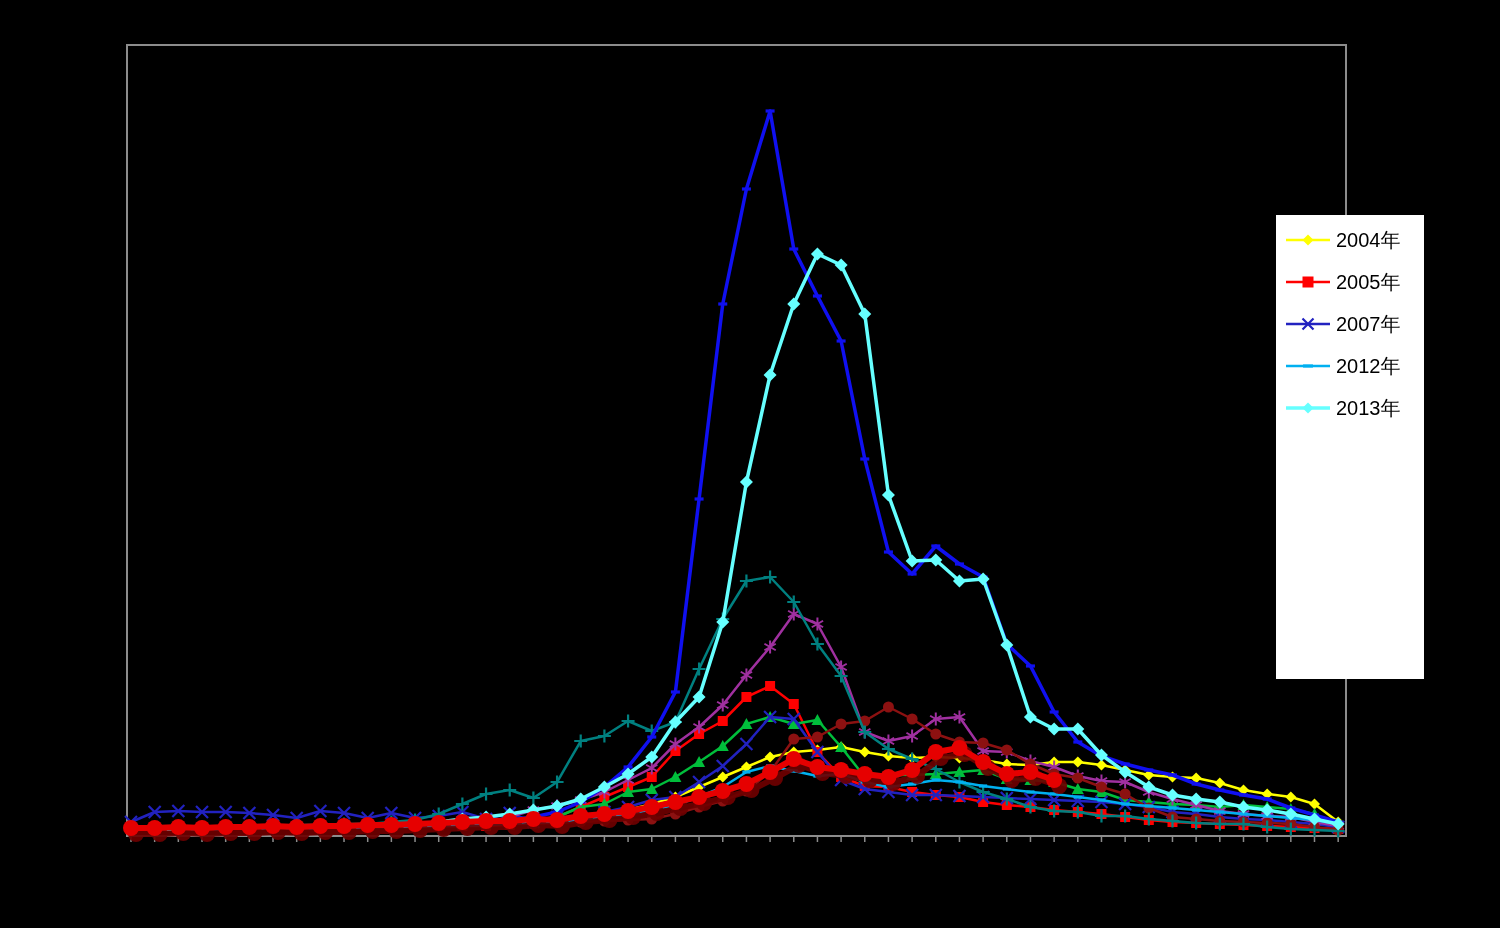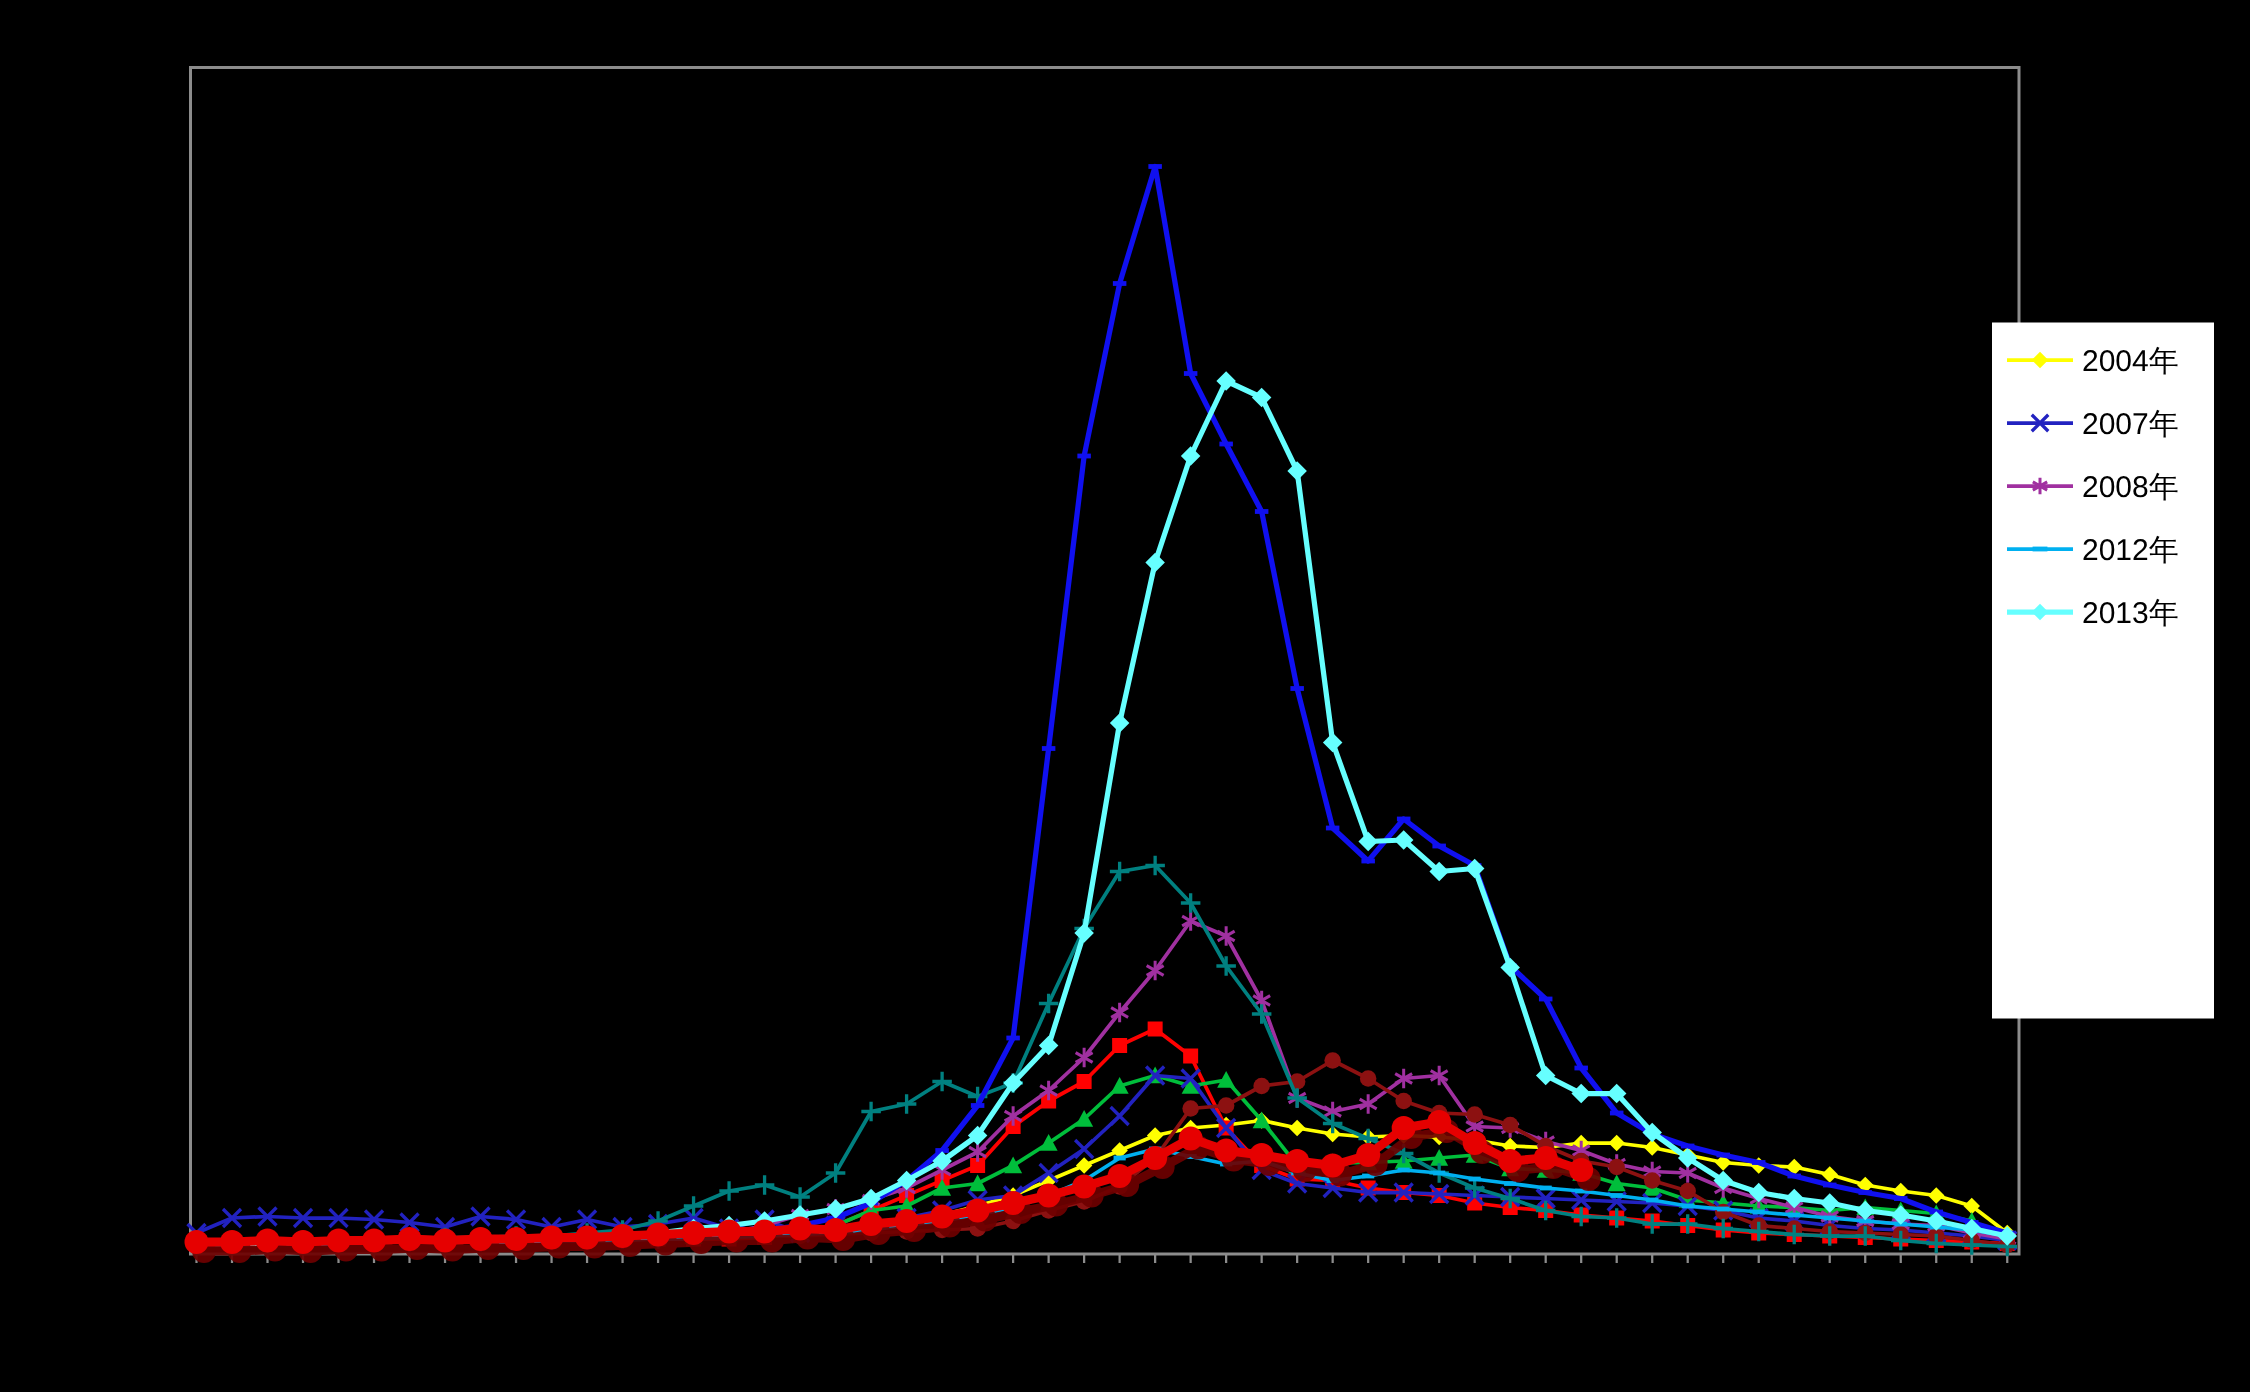--- a/index.html
+++ b/index.html
@@ -1,19 +1,19 @@
 <!DOCTYPE html>
 <html><head>
 <meta charset="utf-8">
 <style>
   html,body{margin:0;padding:0;background:#000;width:1500px;height:928px;overflow:hidden;}
   #stage{position:relative;width:1500px;height:928px;background:#000;font-family:"Liberation Sans",sans-serif;}
   #plot-svg{position:absolute;left:0;top:0;}
   #legend-box{
-    position:absolute;left:1328px;top:215px;width:148px;height:464px;
+    position:absolute;left:1276px;top:215px;width:148px;height:464px;
     background:#fff;box-sizing:border-box;padding:4px 0 0 8px;
   }
   .legend-row{height:42px;display:flex;align-items:center;}
   .legend-row svg{flex:0 0 52px;}
   .legend-label{font-size:20px;color:#000;letter-spacing:0px;white-space:nowrap;}
 </style>
 </head>
 <body>
 
 <div id="stage">
@@ -713,31 +713,31 @@
   <div id="legend-box">
       <div class="legend-row">
         <svg width="52" height="22">
           <line x1="2" y1="11" x2="46" y2="11" stroke="#FFFF00" stroke-width="2.5"></line>
           <path d="M 24 5.5 L 29.5 11 L 24 16.5 L 18.5 11 Z" fill="#FFFF00"></path>
         </svg>
         <span class="legend-label">2004年</span>
       </div>
       <div class="legend-row">
         <svg width="52" height="22">
+          <line x1="2" y1="11" x2="46" y2="11" stroke="#FF0000" stroke-width="2.5"></line>
+          <rect x="18.5" y="5.5" width="11" height="11" fill="#FF0000"></rect>
+        </svg>
+        <span class="legend-label">2005年</span>
+      </div>
+      <div class="legend-row">
+        <svg width="52" height="22">
           <line x1="2" y1="11" x2="46" y2="11" stroke="#2222C0" stroke-width="2.5"></line>
           <path d="M 18.5 5.5 L 29.5 16.5 M 18.5 16.5 L 29.5 5.5" stroke="#2222C0" stroke-width="2.2" fill="none"></path>
         </svg>
         <span class="legend-label">2007年</span>
-      </div>
-      <div class="legend-row">
-        <svg width="52" height="22">
-          <line x1="2" y1="11" x2="46" y2="11" stroke="#A030A0" stroke-width="2.5"></line>
-          <path d="M 24 5.5 L 24 16.5 M 19.215 8.25 L 28.785 13.75 M 19.215 13.75 L 28.785 8.25" stroke="#A030A0" stroke-width="2" fill="none"></path>
-        </svg>
-        <span class="legend-label">2008年</span>
       </div>
       <div class="legend-row">
         <svg width="52" height="22">
           <line x1="2" y1="11" x2="46" y2="11" stroke="#00B0F0" stroke-width="2.5"></line>
           <rect x="19.05" y="9.4" width="9.9" height="3.2" fill="#00B0F0"></rect>
         </svg>
         <span class="legend-label">2012年</span>
       </div>
       <div class="legend-row">
         <svg width="52" height="22">

